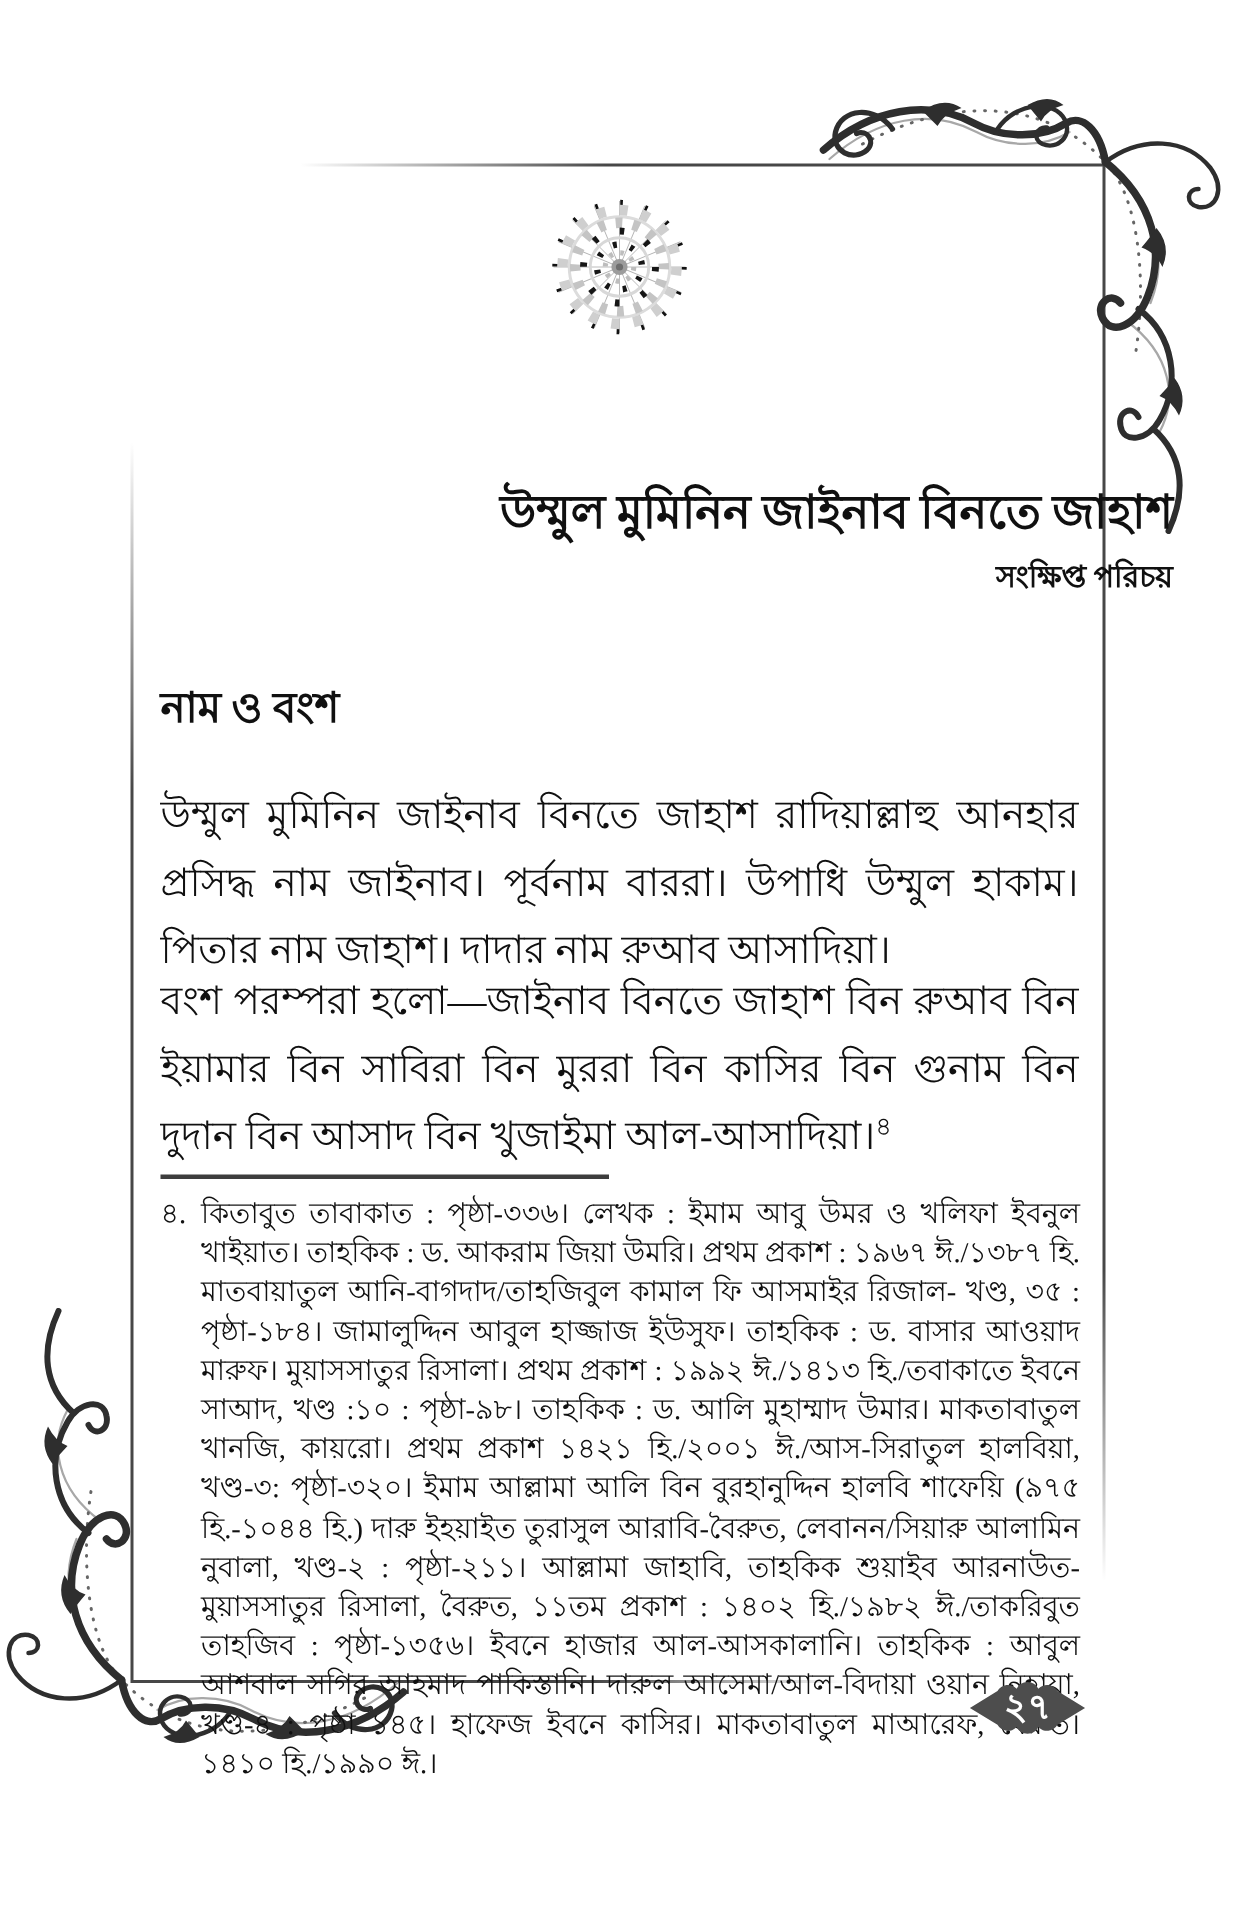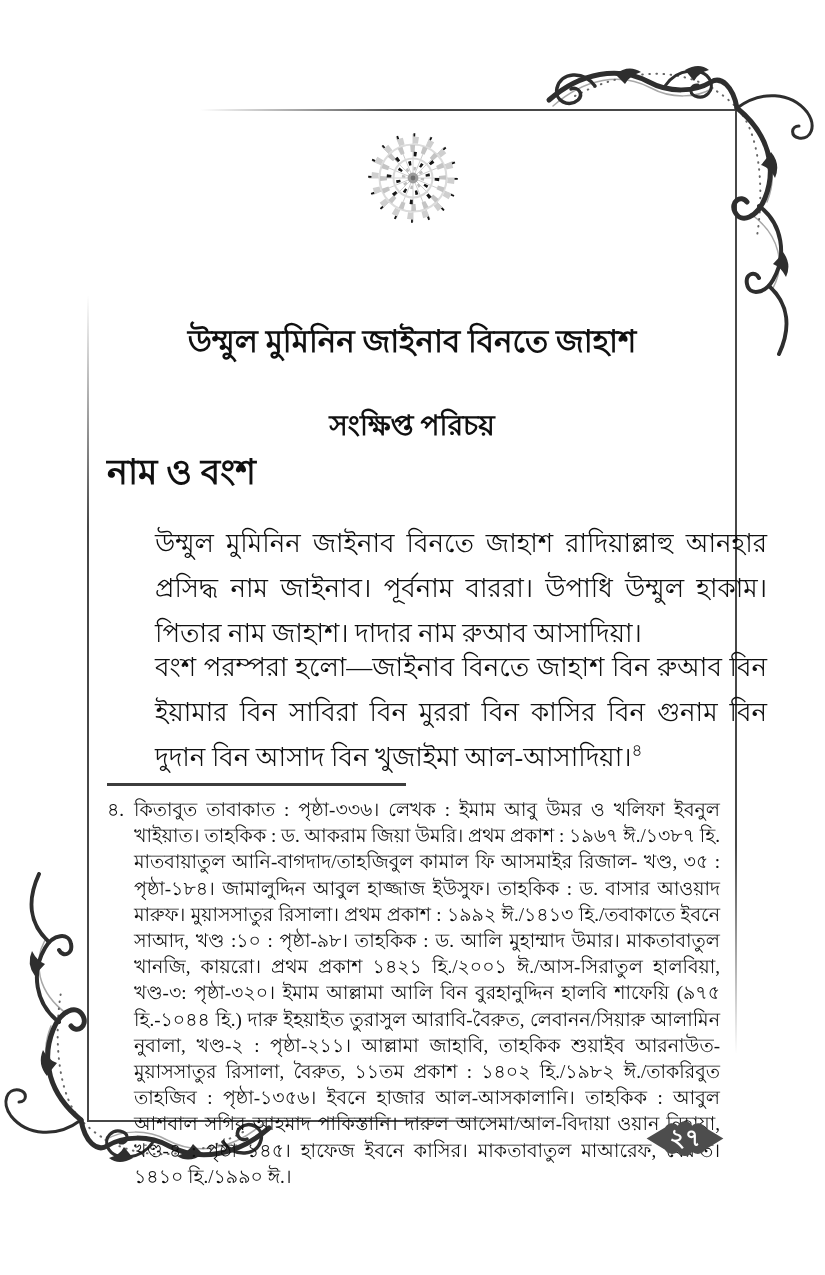--- a/index.html
+++ b/index.html
@@ -31,31 +31,31 @@
   }
   
   .flourish { position:absolute; pointer-events:none; }
   .flourish-tr { left:545px; top:56px; width:280px; height:300px; }
   .flourish-bl { left:-7px; top:872px; width:280px; height:300px; transform:rotate(180deg); }
   
   .rosette { position:absolute; left:362px; top:127px; width:102px; height:102px; }
   
   .title-block {
     position:absolute; top:319px; left:88px; width:648px;
-    text-align:center; font-weight:bold;
+    text-align:right; font-weight:bold;padding-left:46px;
   }
   .title-line { font-size:31px; line-height:45px; }
-  .title-line-3 { font-size:28px; line-height:43px;margin-top:40px; }
+  .title-line-3 { font-size:20px; line-height:43px; }
   .section-heading {
     position:absolute; top:456px; left:107px; width:612px;
-    font-size:35px; font-weight:bold; line-height:34px;
+    font-size:28px; font-weight:bold; line-height:34px;
   }
   .body-para {
     position:absolute; left:107px; width:612px;
-    font-size:26px; line-height:45px; text-align:justify;margin-left:48px;
+    font-size:26px; line-height:45px; text-align:justify;
   }
   .para-1 { top:495px; }
   .para-2 { top:619px; }
   .fn-ref { font-size:17px; vertical-align:super; line-height:0; }
   .footnote-rule {
     position:absolute; left:107px; top:783px; width:299px; height:3px;
     background:#3d3d3d;
   }
   .footnote {
     position:absolute; left:107px; top:797px; width:613px;

